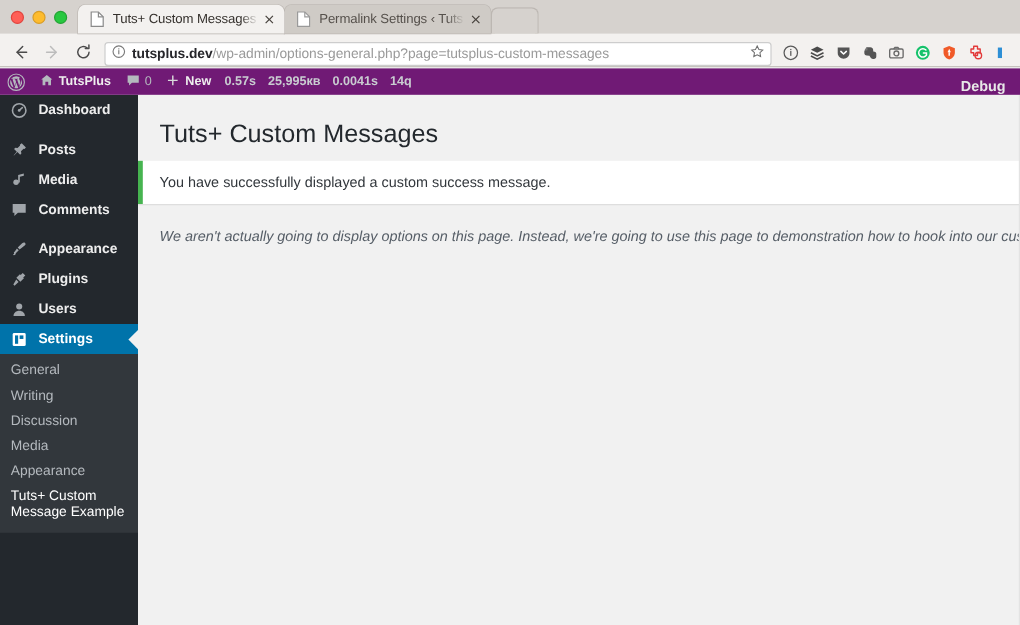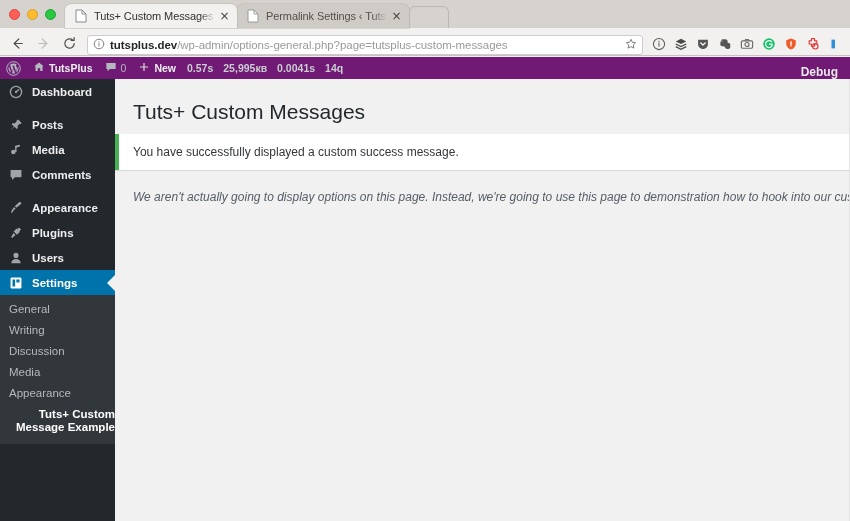--- a/index.html
+++ b/index.html
@@ -192,21 +192,21 @@
     border-color: transparent #f1f1f1 transparent transparent;
   }
   .submenu { background: #32373c; padding: 4px 0 6px 0; }
   .sub-item {
     display: block;
     padding: 4px 0 4px 9px;
     font-size: 11.5px;
     color: #b4b9be;
     line-height: 13px;
   }
-  .sub-item.current { color: #fff; font-weight: 700; text-align: right; }
+  .sub-item.current { color: #fff; font-weight: 400; }
 
   .wp-content {
     flex: 1;
     background: #f1f1f1;
     padding: 0;
     min-width: 0;
     position: relative;
   }
   .wrap { padding: 10px 0 0 18px; }
   h1.page-title {

